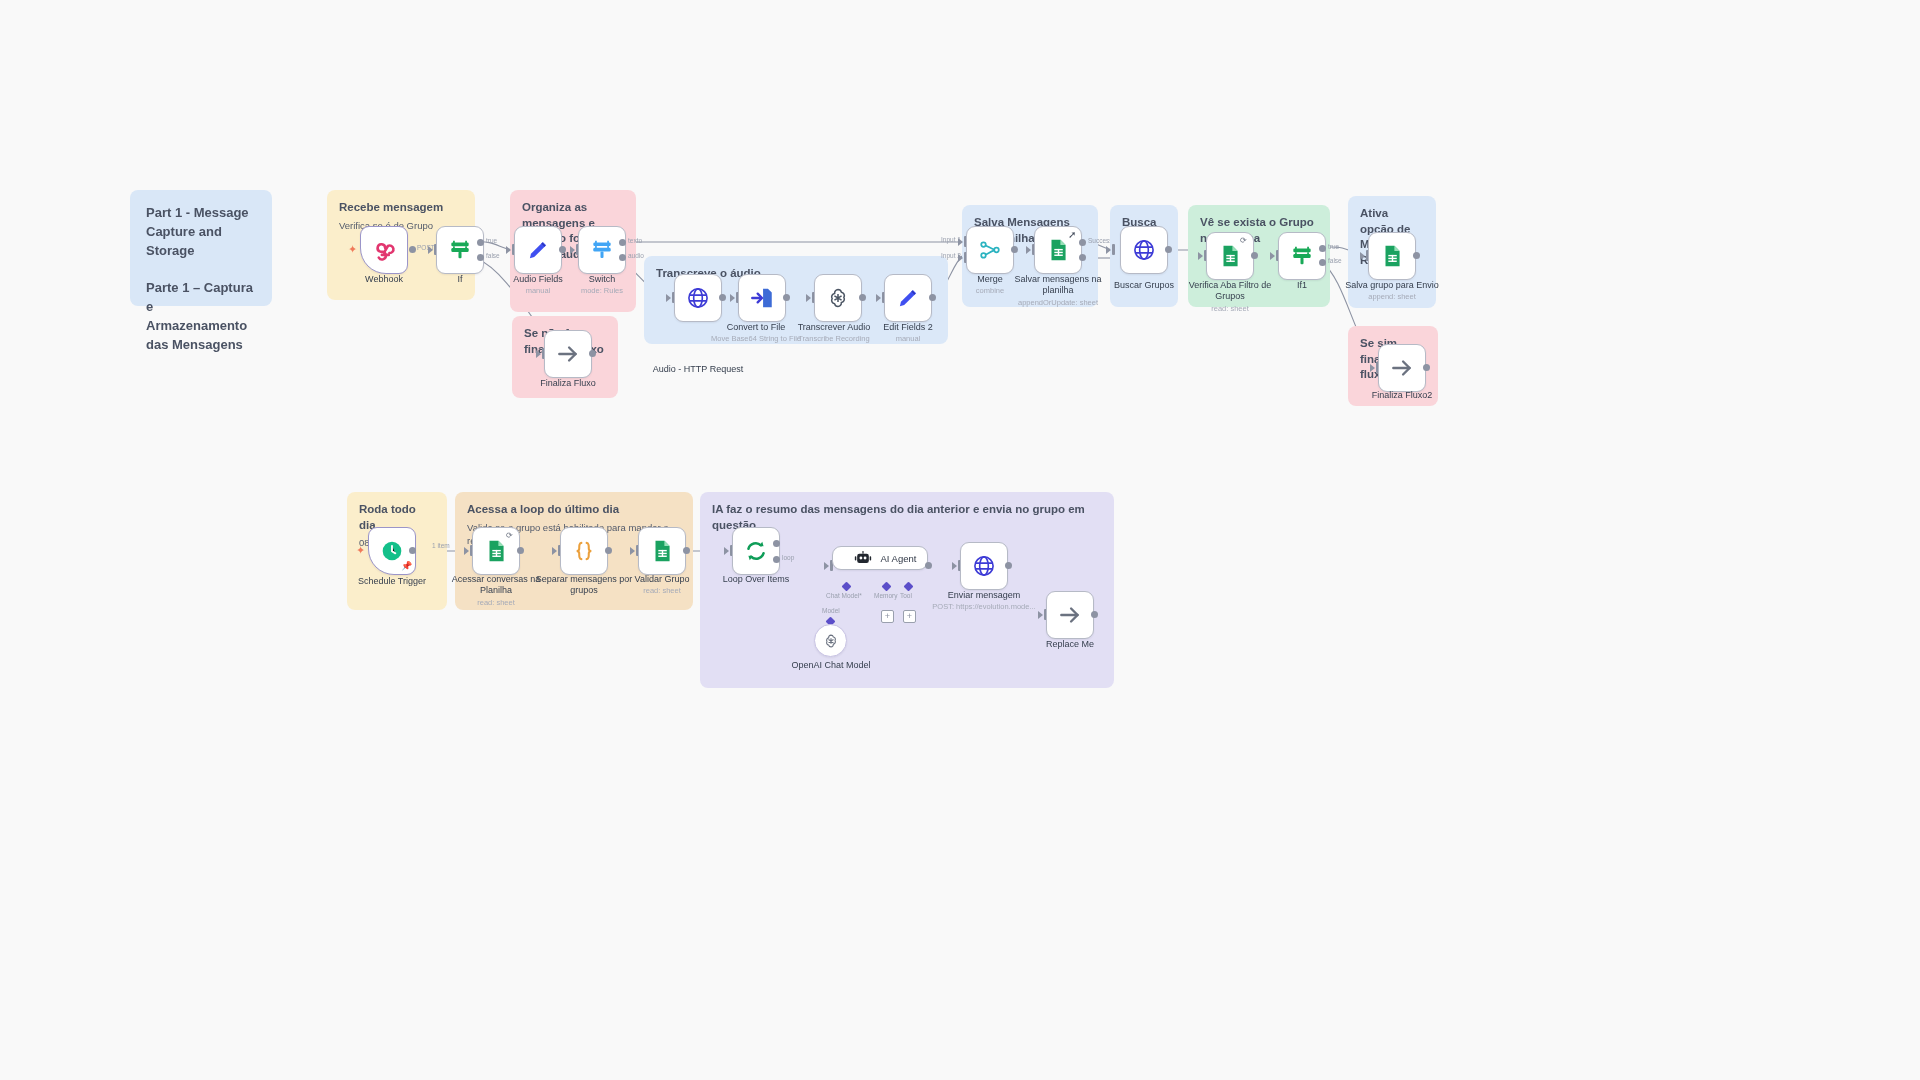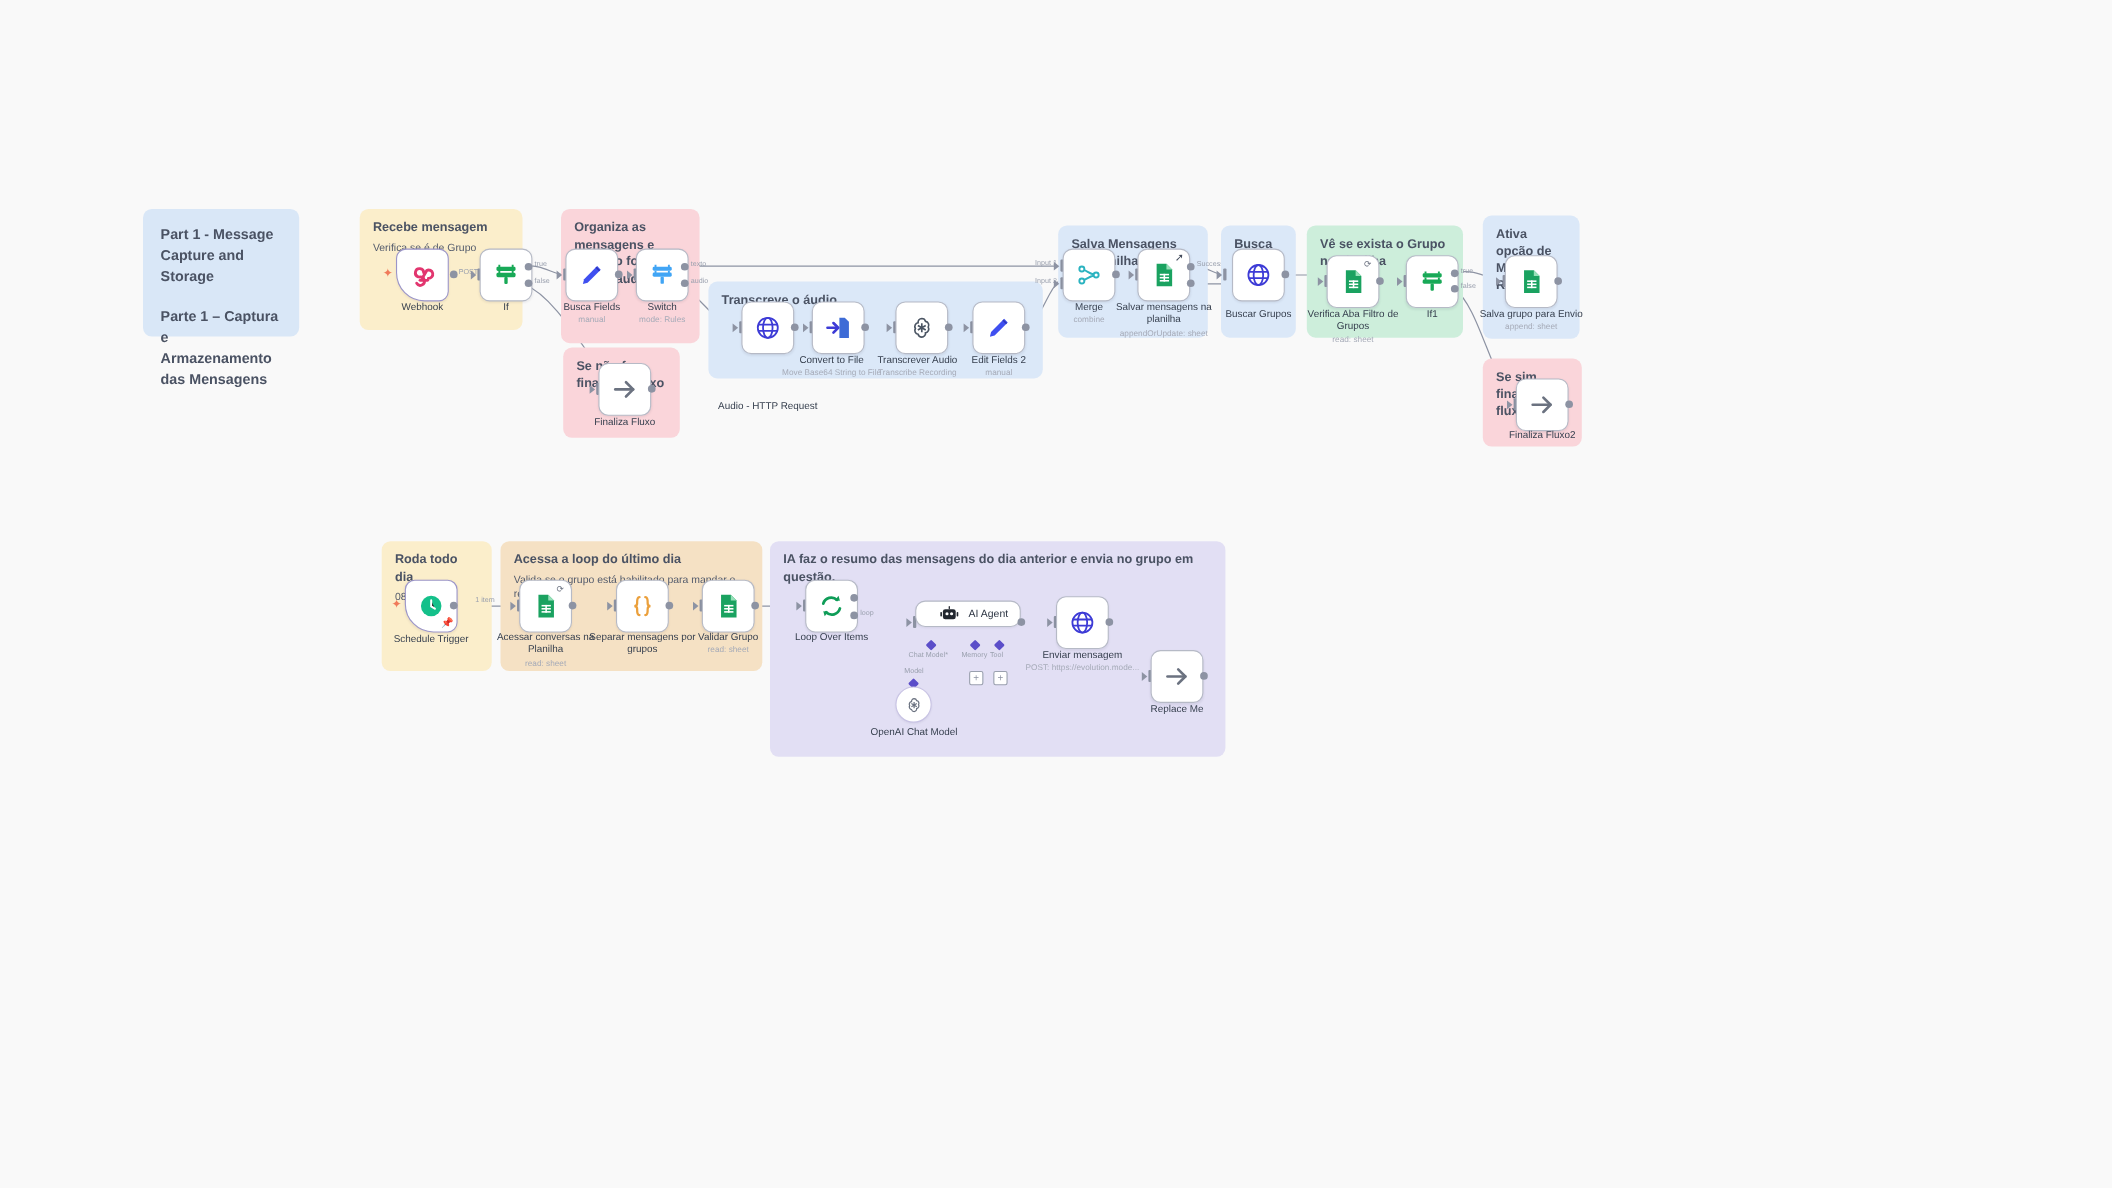--- a/index.html
+++ b/index.html
@@ -209,21 +209,21 @@
       <svg viewBox="0 0 24 24">
           <path d="M4.5 19.5l1-4 11-11 3 3-11 11-4 1z" fill="#3f4ff0"></path>
       <path d="M15.5 5.5l3 3" stroke="#2c36b8" stroke-width="1.2"></path>
         </svg>
     </span>
   </div>
   <div class="port" style="left:559px;top:246px;"></div>
   <div class="arrowin" style="left:570px;top:246px;"></div>
   <div class="inbar" style="left:576px;top:244px;"></div>
   <div class="node-caption" style="left:483px;top:274px;">
-    <span>Busca Fields</span>
+    <span>Audio Fields</span>
     <span class="sub">manual</span>
   </div>
 
   <div class="node" style="left:578px;top:226px;">
     <span class="svgbox">
       <svg viewBox="0 0 24 24">
           <g fill="#41a5f5">
         <rect x="4" y="5" width="16" height="3.4" rx="1.2"></rect>
         <rect x="4" y="10" width="16" height="3.4" rx="1.2"></rect>
         <rect x="10.6" y="13.4" width="2.8" height="6" rx="1"></rect>

